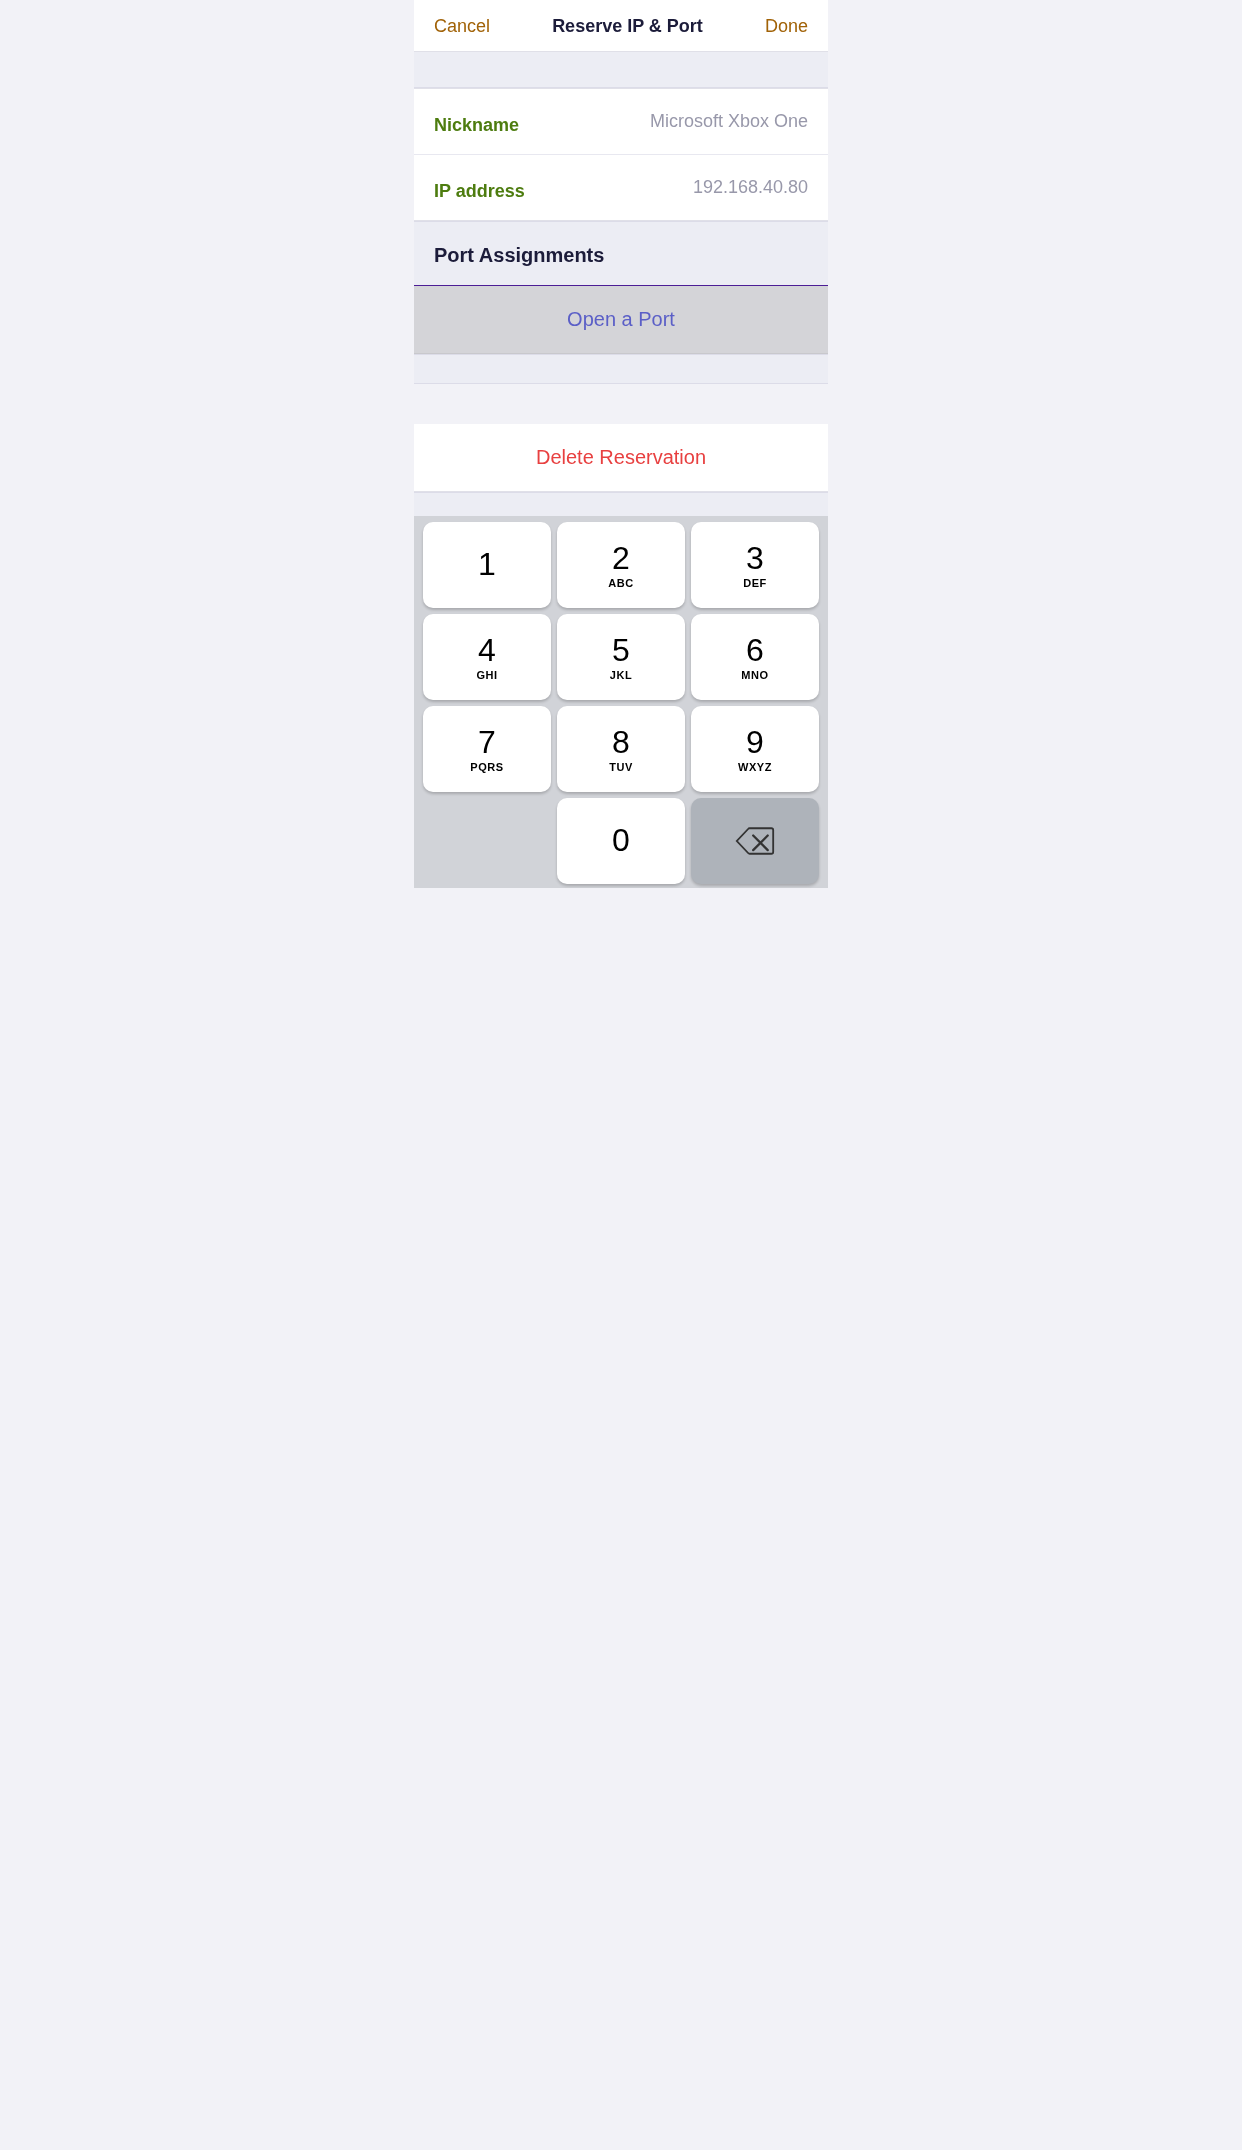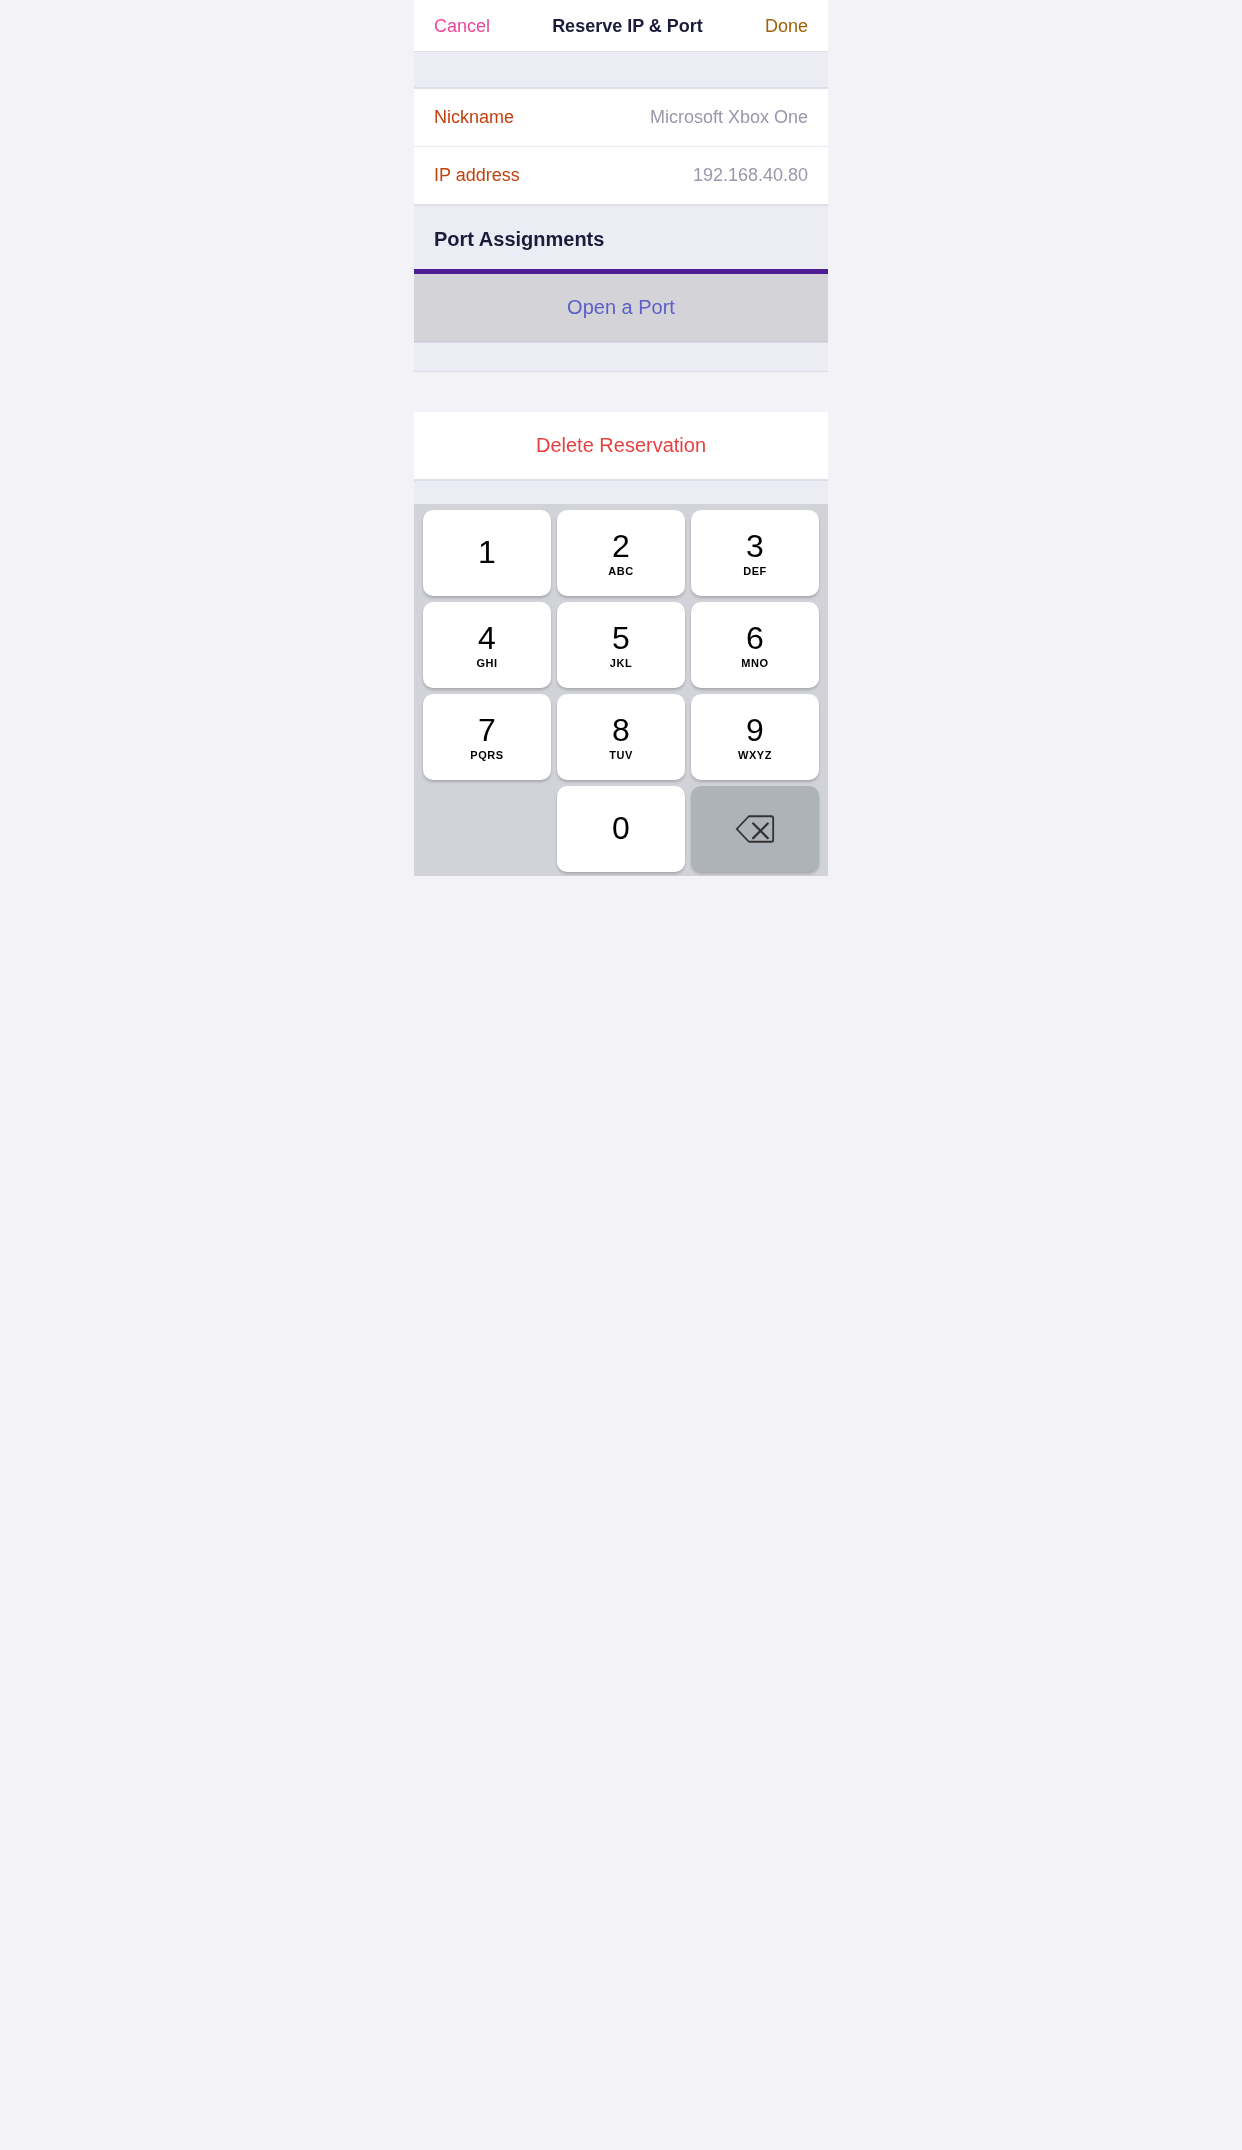--- a/index.html
+++ b/index.html
@@ -17,21 +17,21 @@
     .header {
       background: #ffffff;
       display: flex;
       align-items: center;
       justify-content: space-between;
       padding: 16px 20px 14px;
       border-bottom: 1px solid #e0e0e8;
     }
 
     .header-cancel {
-      color: #ec4899;
+      color: #a16207;
       font-size: 18px;
       font-weight: 400;
       cursor: pointer;
     }
 
     .header-title {
       color: #1c1c3a;
       font-size: 18px;
       font-weight: 700;
     }
@@ -63,38 +63,39 @@
       justify-content: space-between;
       padding: 18px 20px;
       border-bottom: 1px solid #e8e8f0;
     }
 
     .form-row:last-child {
       border-bottom: none;
     }
 
     .form-label {
-      color: #c2410c;
-      font-size: 18px;
-      font-weight: 400;
+      color: #4d7c0f;
+      font-size: 18px;
+      font-weight: 700;
+      margin-top: 8px;
     }
 
     .form-value {
       color: #9898aa;
       font-size: 18px;
       font-weight: 400;
       text-align: right;
     }
 
     
     .section-header {
       background: #ecedf4;
       padding: 22px 20px 18px;
       border-top: 1px solid #dcdce8;
-      border-bottom: 5px solid #4c1d95;
+      border-bottom: 1px solid #4c1d95;
     }
 
     .section-header-text {
       color: #1c1c3a;
       font-size: 20px;
       font-weight: 600;
     }
 
     
     .open-port-row {

